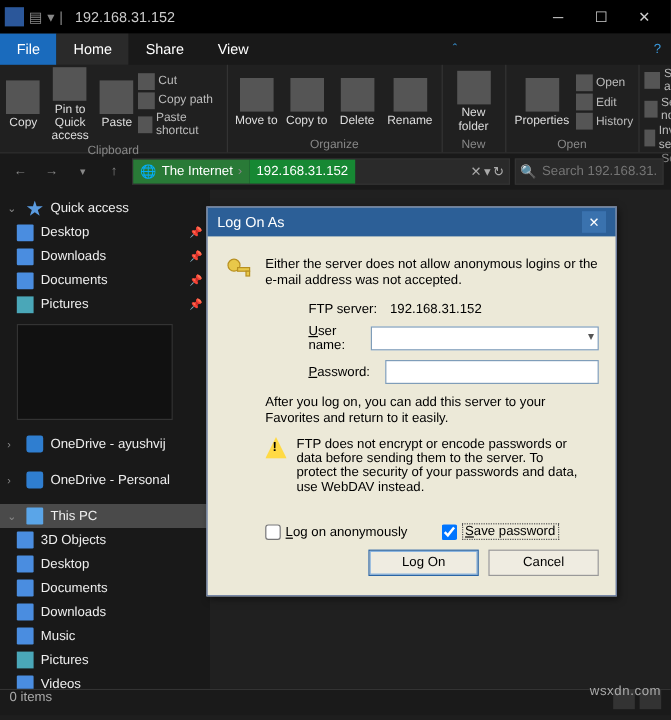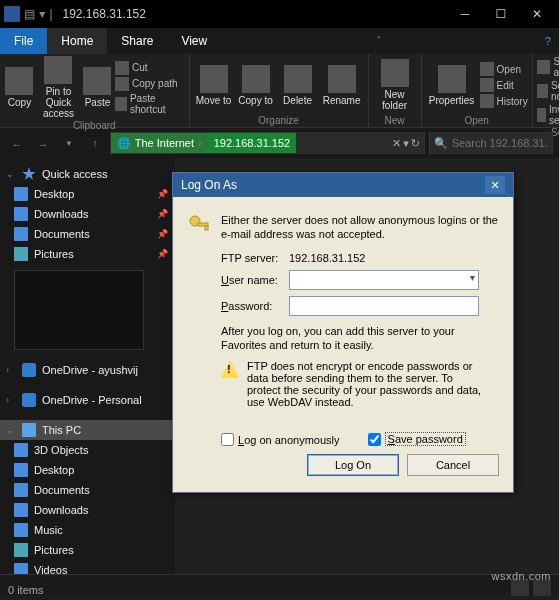--- a/index.html
+++ b/index.html
@@ -46,35 +46,35 @@
 .sbico { width: 14px; height: 14px; flex-shrink: 0; }
 .fld { background: #d8b86a; border-radius: 1px; }
 .fld.blue { background: #4a8de0; }
 .cloud { background: #2f7ed0; border-radius: 2px; }
 .pc { background: #5aa5e8; border-radius: 1px; }
 .star { background: #5a9be0; clip-path: polygon(50% 0,61% 35%,98% 35%,68% 57%,79% 91%,50% 70%,21% 91%,32% 57%,2% 35%,39% 35%); }
 .pic { background: #4aa7b8; }
 .content { flex: 1; background: #202020; }
 .thumb { width: 130px; height: 80px; background: #111; margin: 6px 0 0 14px; border: 1px solid #333; }
 .spacer { height: 10px; }
-.statusbar { height: 22px; background: #1a1a1a; border-top: 1px solid #333; display: flex; align-items: flex-end; padding: 0 8px; font-size: 11px; color: #aaa; }
+.statusbar { height: 22px; background: #1a1a1a; border-top: 1px solid #333; display: flex; align-items: flex-start; padding: 0 8px; font-size: 11px; color: #aaa; }
 .statusbar .views { margin-left: auto; display: flex; gap: 4px; }
 .statusbar .vbtn { width: 18px; height: 16px; background: #333; }
 .watermark { position: absolute; bottom: 18px; right: 8px; color: #aaa; font-size: 11px; letter-spacing: .5px; }
 
 .dialog { position: absolute; left: 172px; top: 172px; width: 342px; background: #ece9d8; border: 1px solid #5a6f9a; box-shadow: 2px 2px 6px rgba(0,0,0,.5); color: #000; font-size: 11px; }
 .dialog .dtitle { height: 24px; background: #2c5f97; color: #fff; display: flex; align-items: center; padding: 0 8px; font-size: 12px; }
 .dialog .dtitle .dclose { margin-left: auto; width: 20px; height: 18px; background: #3a72ae; display: flex; align-items: center; justify-content: center; font-size: 11px; }
 .dialog .dbody { padding: 16px 14px; }
 .drow { display: flex; align-items: flex-start; gap: 10px; margin-bottom: 10px; }
 .dkey { width: 24px; height: 24px; flex-shrink: 0; }
 .dkey svg { width: 24px; height: 24px; }
 .dmsg { font-size: 11px; line-height: 1.3; }
 .dfield { display: flex; align-items: center; margin: 6px 0 6px 34px; }
-.dfield label { width: 68px; font-size: 11px; }
+.dfield label { width: 68px; font-size: 11px; margin-left: 36px; }
 .dfield .val { font-size: 11px; }
 .dfield input { width: 190px; height: 20px; border: 1px solid #7f9db9; font-size: 11px; padding: 0 4px; background: #fff; }
 .dfield .combo { position: relative; }
 .dfield .combo::after { content: "▾"; position: absolute; right: 4px; top: 2px; color: #555; font-size: 10px; }
 .dnote { margin: 8px 0 8px 34px; font-size: 11px; line-height: 1.3; }
 .dwarn { display: flex; gap: 8px; margin: 4px 14px 4px 34px; }
 .dwarn .wicn { width: 18px; height: 18px; flex-shrink: 0; background: #ffda44; clip-path: polygon(50% 0,100% 100%,0 100%); position: relative; }
 .dwarn .wicn::after { content: "!"; position: absolute; left: 6px; top: 3px; color: #000; font-weight: bold; font-size: 11px; }
 .dchecks { display: flex; gap: 28px; margin: 24px 0 8px 34px; align-items: center; }
 .dchecks label { display: flex; align-items: flex-end; gap: 4px; font-size: 11px; }

